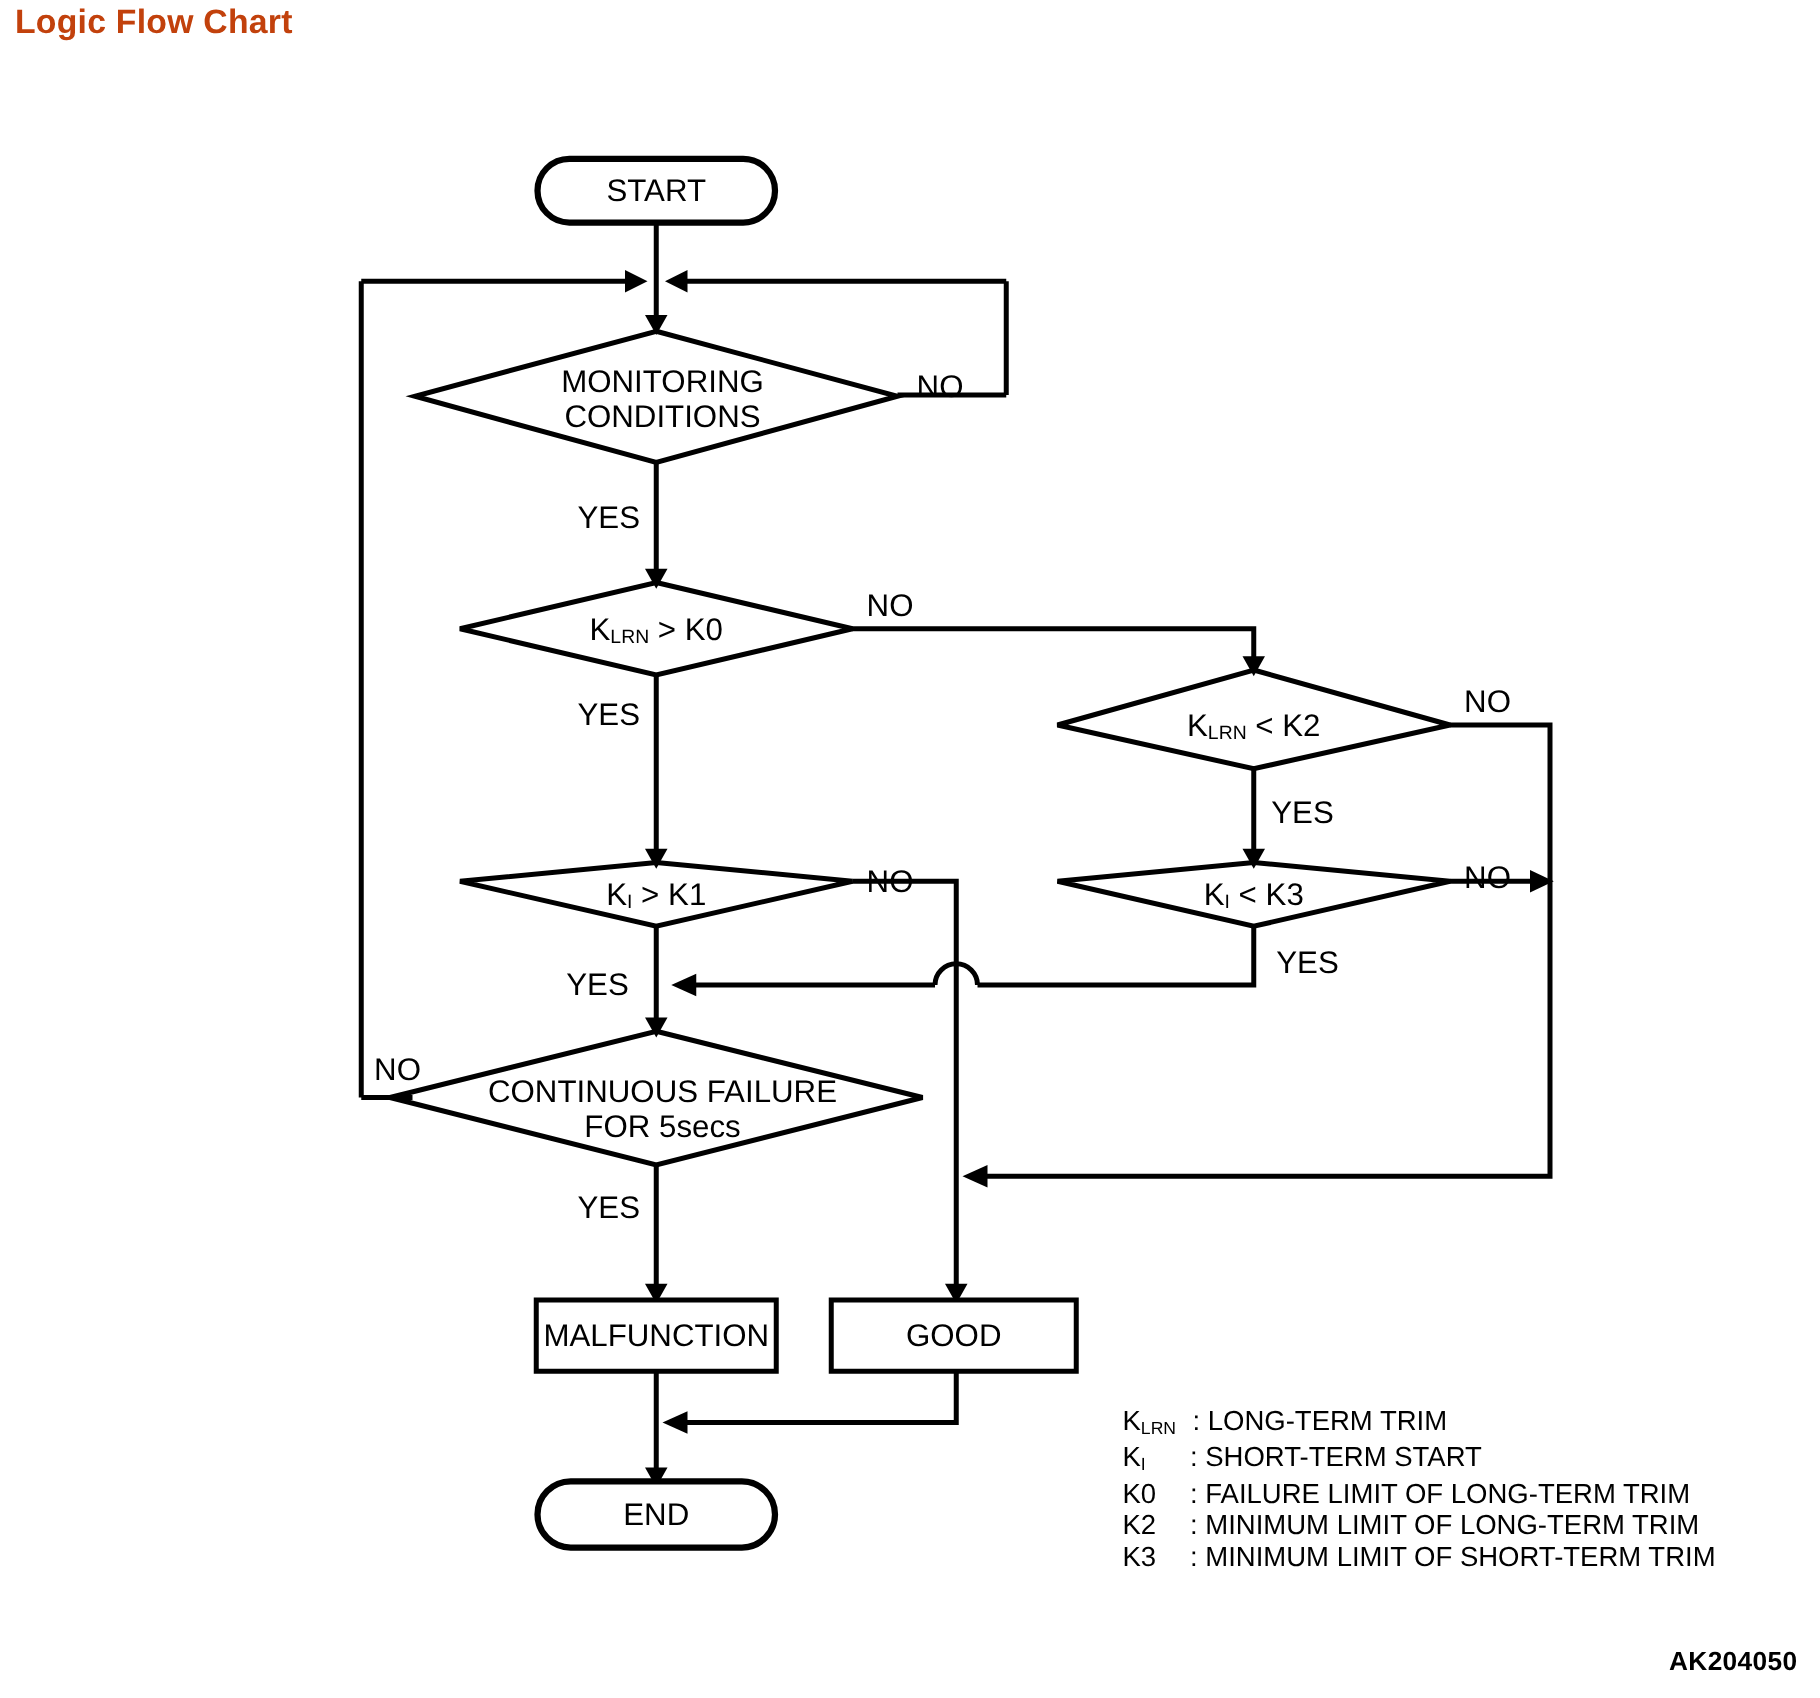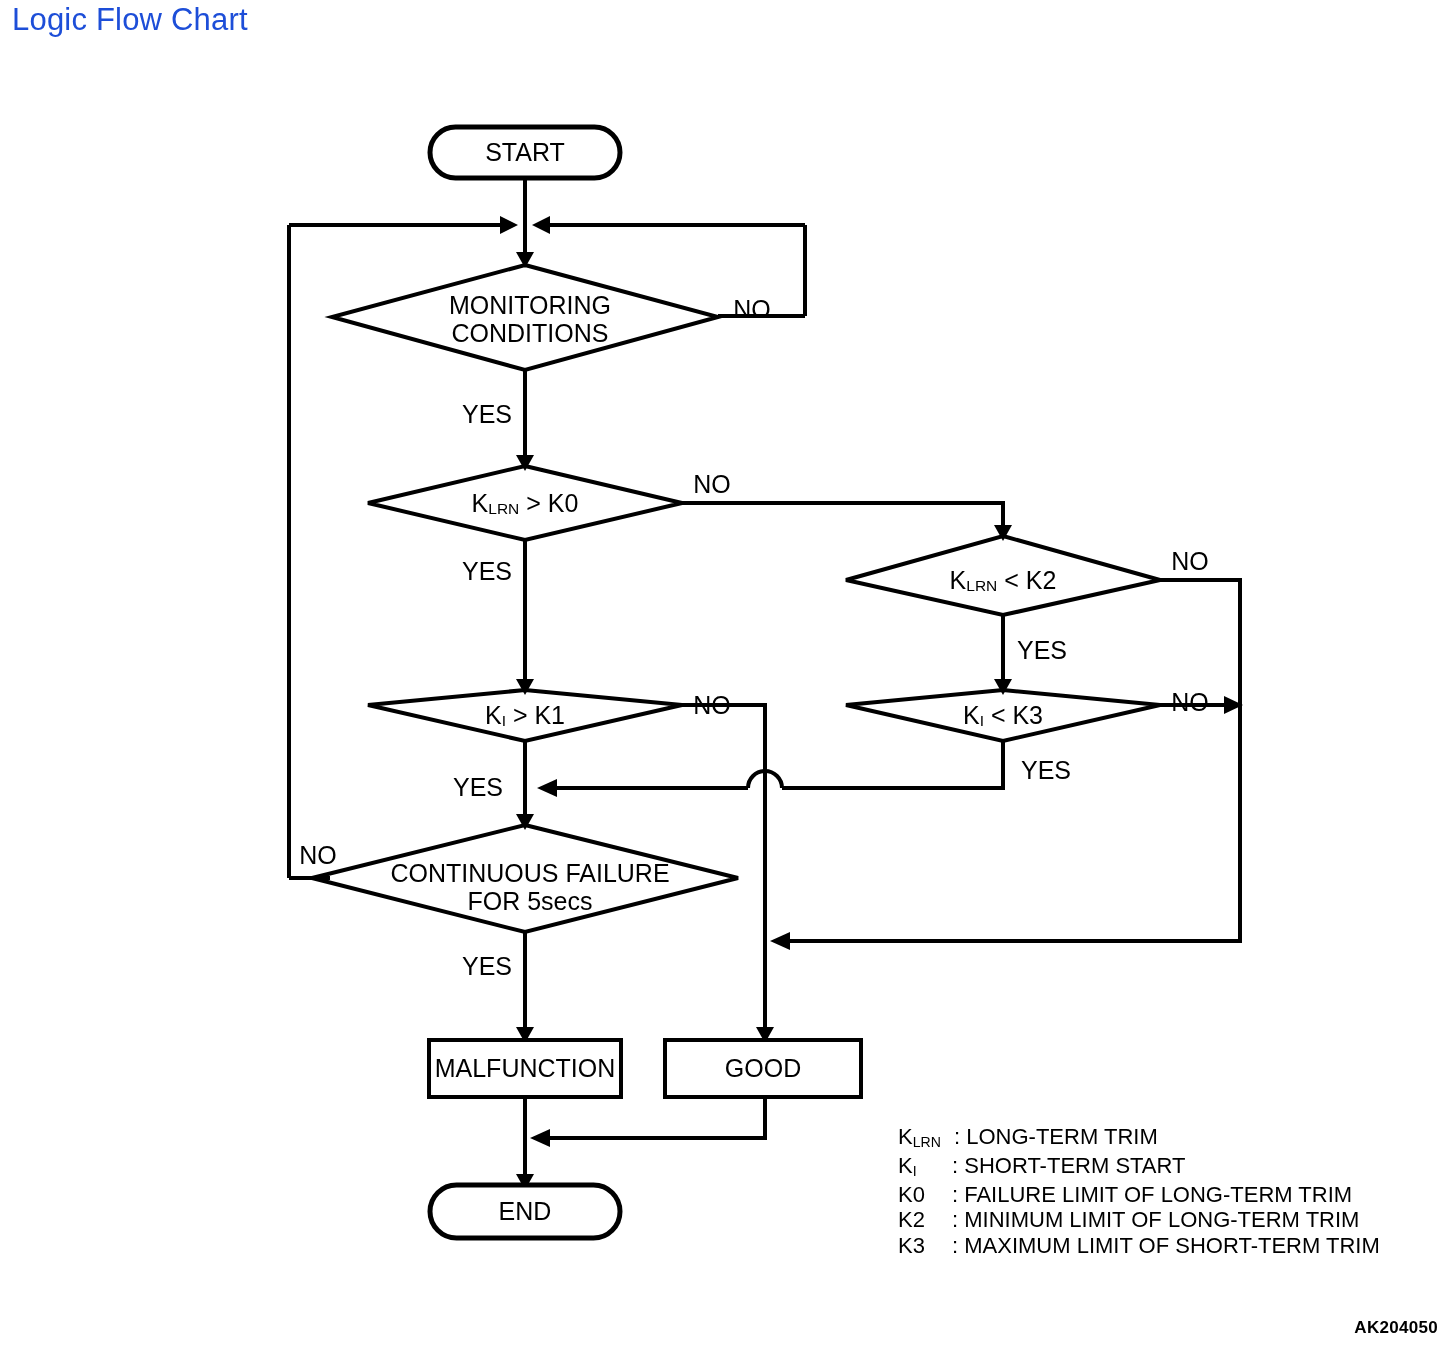--- a/index.html
+++ b/index.html
@@ -12,30 +12,30 @@
     width: 1456px;
     height: 1358px;
     background: #ffffff;
     font-family: "Liberation Sans", sans-serif;
     overflow: hidden;
   }
   #chart-title {
     position: absolute;
     left: 12px;
     top: 2px;
-    font-size: 31px;
-    font-weight: normal;
-    color: #1d4ed8;
+    font-size: 27px;
+    font-weight: bold;
+    color: #c2410c;
     letter-spacing: 0.2px;
   }
   #figure-code {
     position: absolute;
     right: 18px;
     top: 1318px;
-    font-size: 17px;
+    font-size: 21px;
     font-weight: bold;
     color: #000000;
     letter-spacing: 0.3px;
   }
   #flow-svg {
     position: absolute;
     left: 0;
     top: 0;
   }
   .shape-stroke {
@@ -256,18 +256,18 @@
     <text class="edge-label" x="318" y="857">NO</text>
     <text class="edge-label" x="487" y="968">YES</text>
 
   </svg>
 
   <div id="legend">
       <span class="leg-row"><span class="leg-sym" style="width: 56px;">K<sub>LRN</sub></span><span class="leg-desc">: LONG-TERM TRIM</span></span>
       <span class="leg-row"><span class="leg-sym">K<sub>I</sub></span><span class="leg-desc">: SHORT-TERM START</span></span>
       <span class="leg-row"><span class="leg-sym">K0</span><span class="leg-desc">: FAILURE LIMIT OF LONG-TERM TRIM</span></span>
       <span class="leg-row"><span class="leg-sym">K2</span><span class="leg-desc">: MINIMUM LIMIT OF LONG-TERM TRIM</span></span>
-      <span class="leg-row"><span class="leg-sym">K3</span><span class="leg-desc">: MAXIMUM LIMIT OF SHORT-TERM TRIM</span></span>
+      <span class="leg-row"><span class="leg-sym">K3</span><span class="leg-desc">: MINIMUM LIMIT OF SHORT-TERM TRIM</span></span>
     </div>
 
   <div id="figure-code">AK204050</div>
 
 </div>
 
 </body></html>

